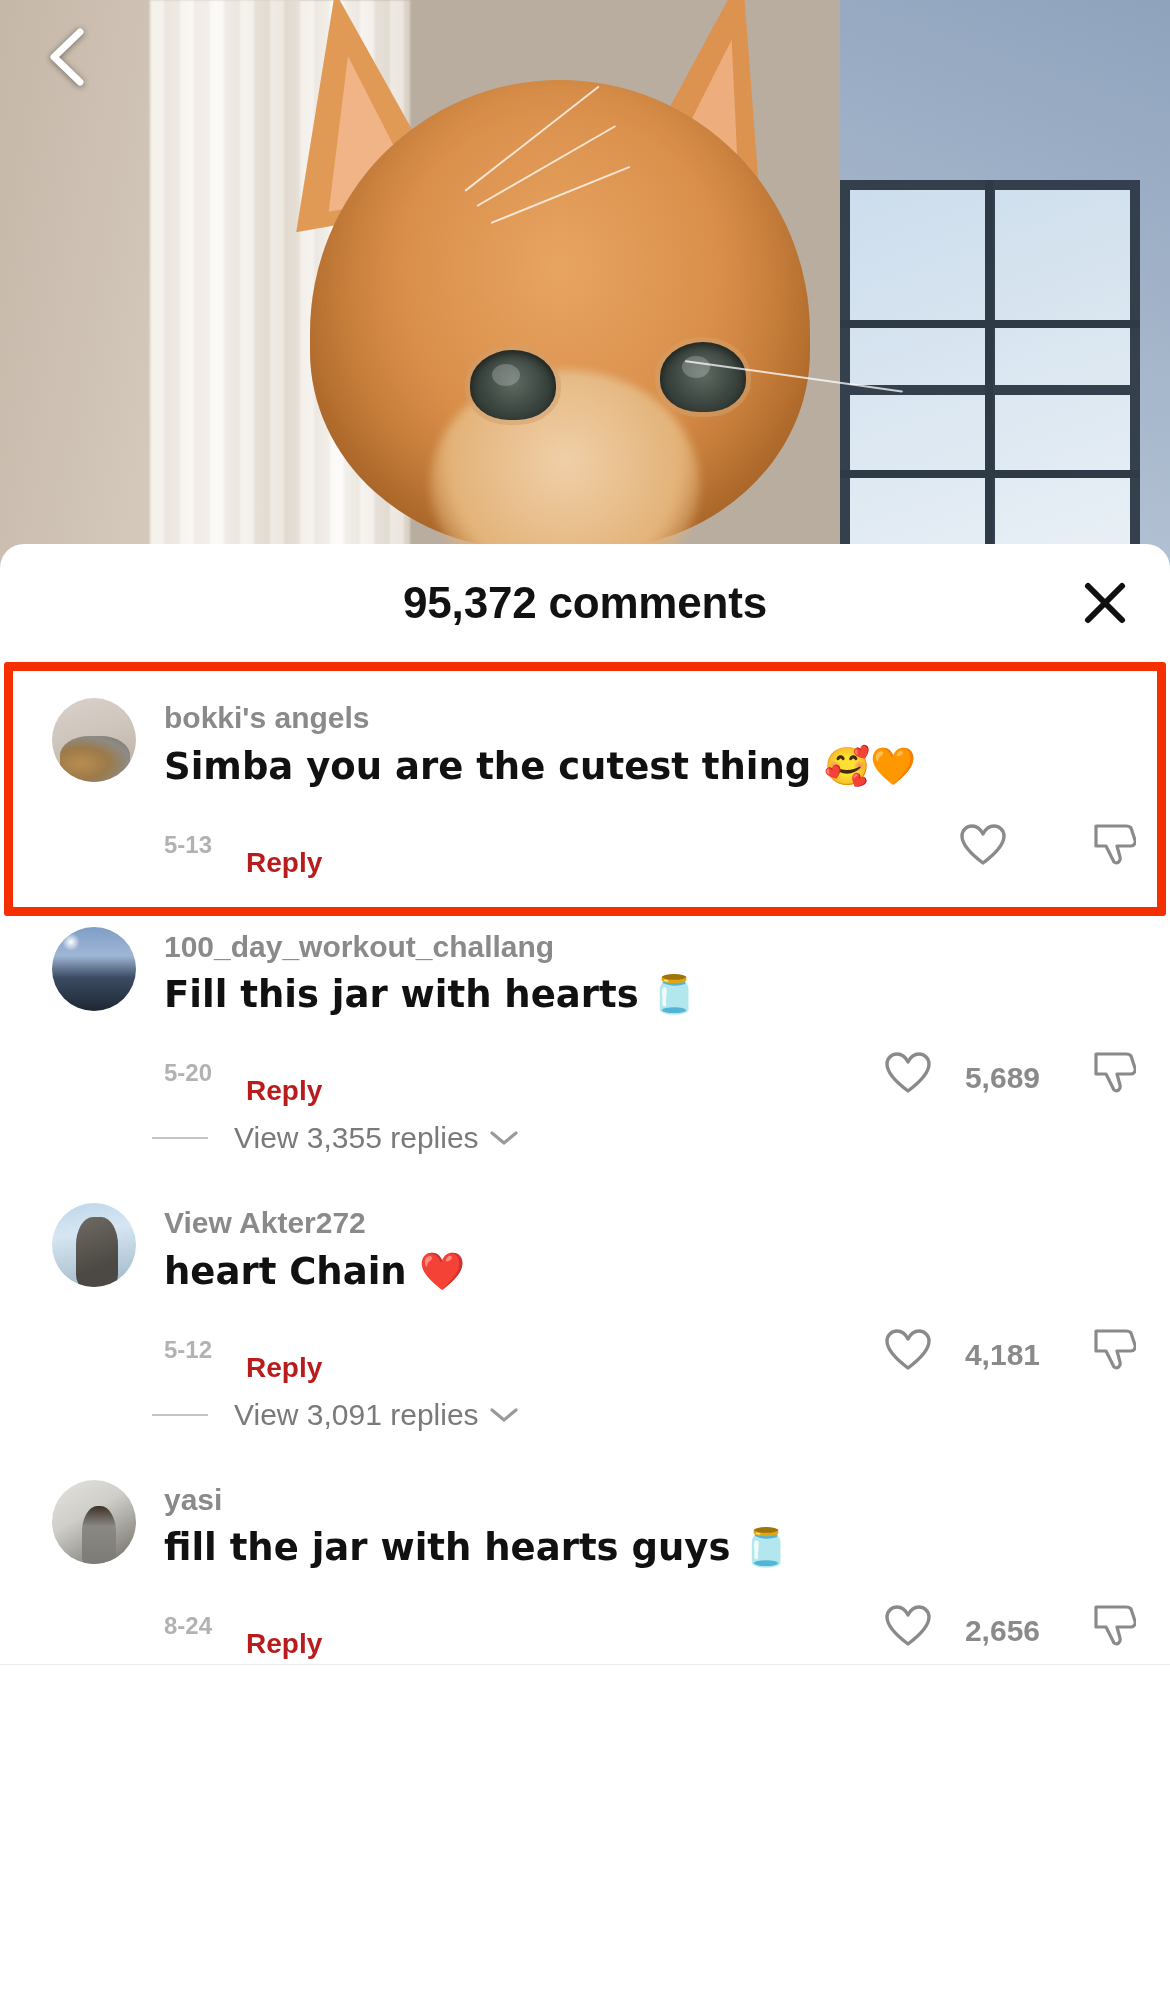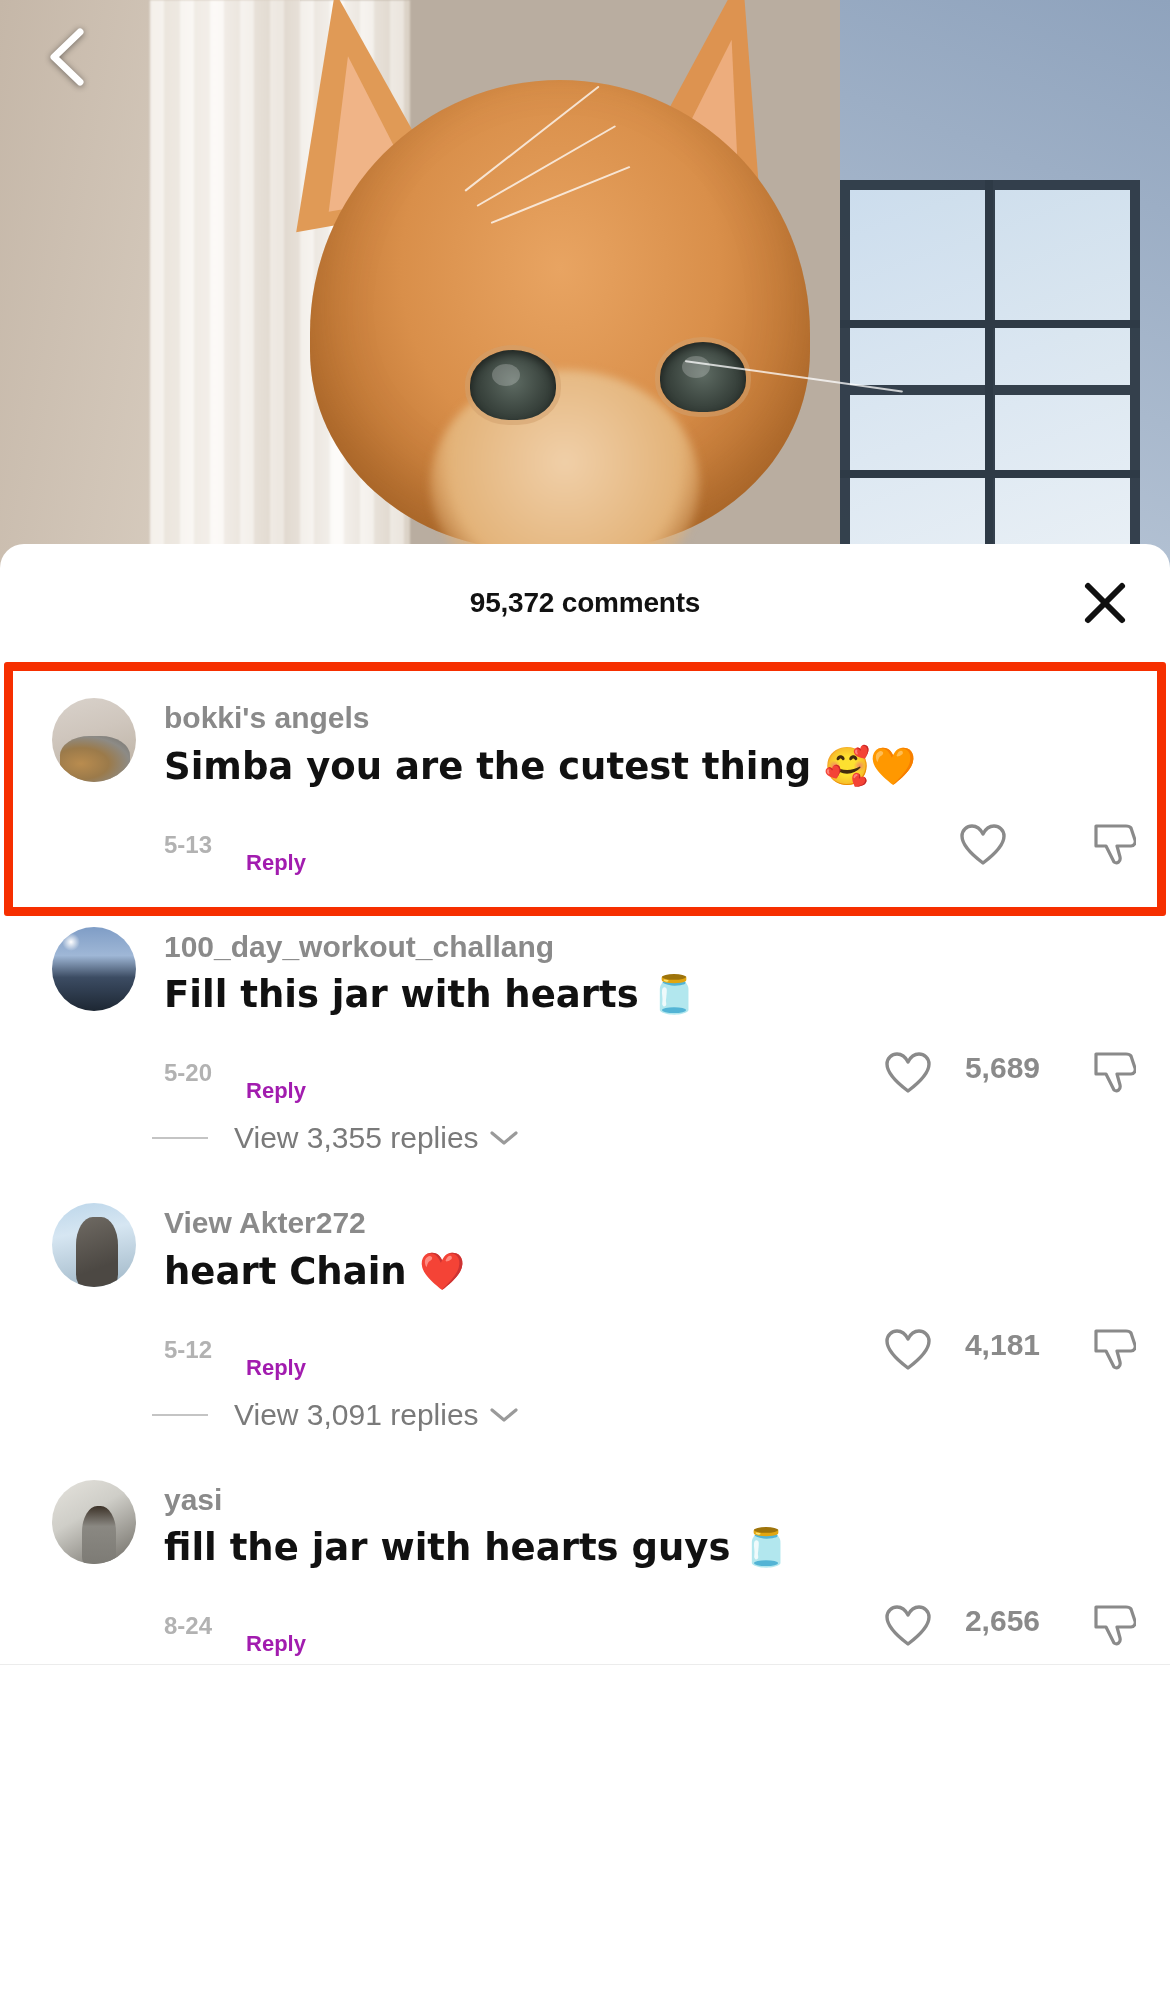--- a/index.html
+++ b/index.html
@@ -176,21 +176,21 @@
     overflow: hidden;
   }
   .sheet-header {
     position: relative;
     height: 118px;
     display: flex;
     align-items: center;
     justify-content: center;
   }
   .sheet-title {
-    font-size: 28px;
+    font-size: 44px;
     font-weight: bold;
     color: #121212;
     letter-spacing: -0.2px;
   }
   .close-btn {
     position: absolute;
     right: 36px; top: 50%;
     transform: translateY(-50%);
     width: 58px; height: 58px;
     display:flex; align-items:center; justify-content:center;
@@ -275,30 +275,30 @@
     align-items: center;
     margin-top: 24px;
     height: 60px;
   }
   .date {
     font-size: 24px;
     color: #b2b2b2;
     margin-right: 34px;
   }
   .reply {
-    font-size: 22px;
-    color: #a21caf;
+    font-size: 28px;
+    color: #b91c1c;
     cursor: pointer;
     margin-top: 36px;
   }
   .spacer { flex: 1 1 auto; }
 
   .like-group {
     display: flex;
-    align-items: flex-start;
+    align-items: flex-end;
     cursor: pointer;
     margin-right: 52px;
     gap: 21px;
   }
   .like-count {
     font-size: 30px;
     color: #8a8a8a;
     margin-left: 12px;
   }
   .dislike-btn { cursor: pointer; display:flex; align-items:center; }

